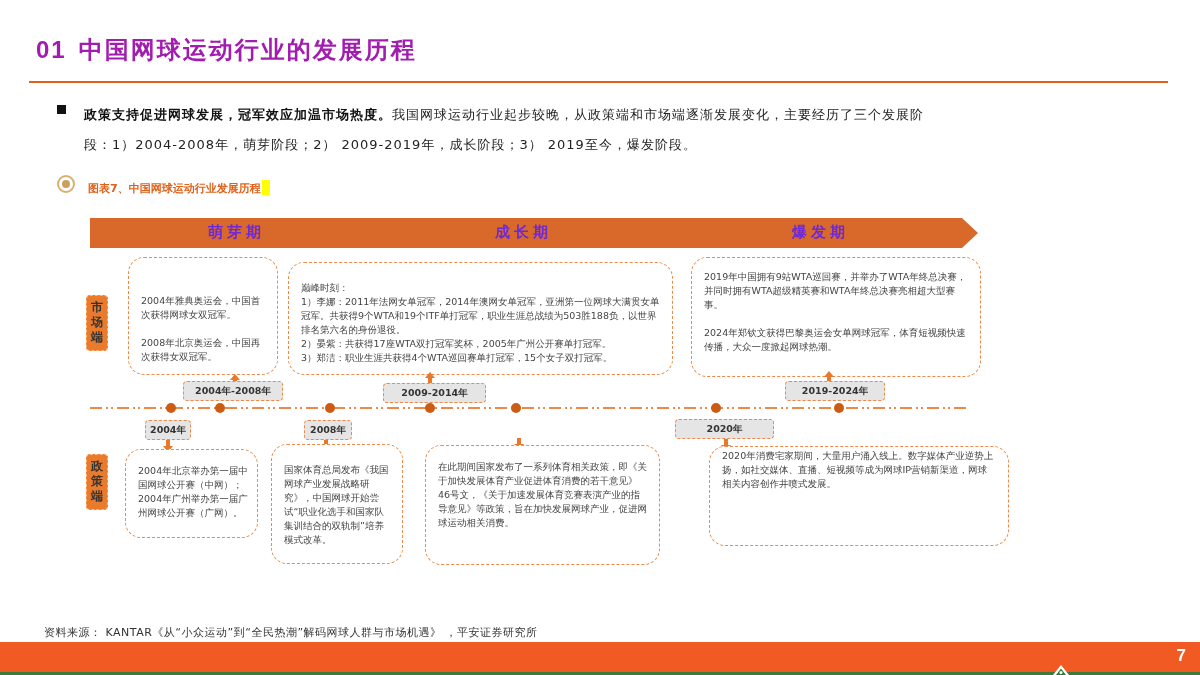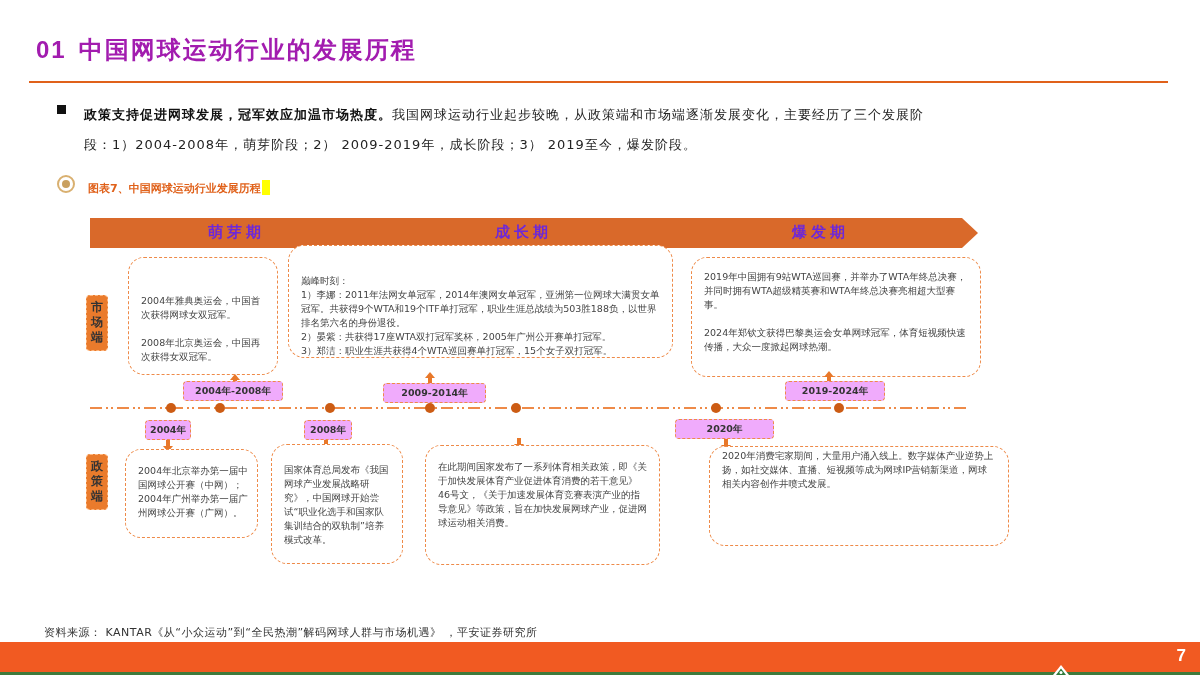--- a/index.html
+++ b/index.html
@@ -30,21 +30,21 @@
   .phase-label { position: absolute; top: 5px; font-size: 15px; font-weight: bold; color: #6d28d9; letter-spacing: 4px; }
 
   
   .side-label { width: 22px; height: 56px; background: #ea7b2c; border: 1px dashed #ffb880; border-radius: 4px; color: #333; font-size: 12px; font-weight: bold; line-height: 15px; text-align: center; padding-top: 4px; }
 
   
   .dbox { border: 1.5px dashed #ee8a48; border-radius: 16px; background: #fff; font-size: 9.5px; line-height: 14px; color: #444; }
   .dbox p { white-space: normal; }
   .dbox .gap { height: 14px; }
 
-  .tag { border: 1.5px dashed #ee8a48; border-radius: 4px; background: #f0abfc; font-size: 9.5px; font-weight: bold; color: #333; text-align: center; line-height: 17px; height: 20px; }
+  .tag { border: 1.5px dashed #ee8a48; border-radius: 4px; background: #e5e5e5; font-size: 9.5px; font-weight: bold; color: #333; text-align: center; line-height: 17px; height: 20px; }
 
   .arrow-up, .arrow-down { width: 10px; height: 12px; }
   .arrow-up::before, .arrow-down::before { content: ""; position: absolute; left: 3px; width: 4px; height: 7px; background: #e8782a; }
   .arrow-up::after, .arrow-down::after { content: ""; position: absolute; left: 0; width: 0; height: 0; border-left: 5px solid transparent; border-right: 5px solid transparent; }
   .arrow-up::before { top: 5px; }
   .arrow-up::after { top: 0; border-bottom: 6px solid #e8782a; }
   .arrow-down::before { top: 0; }
   .arrow-down::after { top: 6px; border-top: 6px solid #e8782a; }
 
   
@@ -97,21 +97,21 @@
 </div>
 
 <div class="abs dbox" style="left:128px; top:257px; width:150px; height:118px; padding:36px 10px 0 12px;">
   <p>2004年雅典奥运会，中国首次获得网球女双冠军。</p>
   <div class="gap"></div>
   <p>2008年北京奥运会，中国再次获得女双冠军。</p>
 </div>
 <div class="abs arrow-up" style="left:230px; top:374px;"></div>
 <div class="abs tag" style="left:183px; top:381px; width:100px;">2004年-2008年</div>
 
-<div class="abs dbox" style="left:288px; top:245px; width:385px; height:113px; padding:28px 10px 0 12px;">
+<div class="abs dbox" style="left:288px; top:262px; width:385px; height:113px; padding:18px 10px 0 12px;">
   <p>巅峰时刻：</p>
   <p>1）李娜：2011年法网女单冠军，2014年澳网女单冠军，亚洲第一位网球大满贯女单冠军。共获得9个WTA和19个ITF单打冠军，职业生涯总战绩为503胜188负，以世界排名第六名的身份退役。</p>
   <p>2）晏紫：共获得17座WTA双打冠军奖杯，2005年广州公开赛单打冠军。</p>
   <p>3）郑洁：职业生涯共获得4个WTA巡回赛单打冠军，15个女子双打冠军。</p>
 </div>
 <div class="abs arrow-up" style="left:425px; top:372px;"></div>
 <div class="abs tag" style="left:383px; top:383px; width:103px;">2009-2014年</div>
 
 <div class="abs dbox" style="left:691px; top:257px; width:290px; height:120px; padding:12px 10px 0 12px;">
   <p>2019年中国拥有9站WTA巡回赛，并举办了WTA年终总决赛，并同时拥有WTA超级精英赛和WTA年终总决赛亮相超大型赛事。</p>

